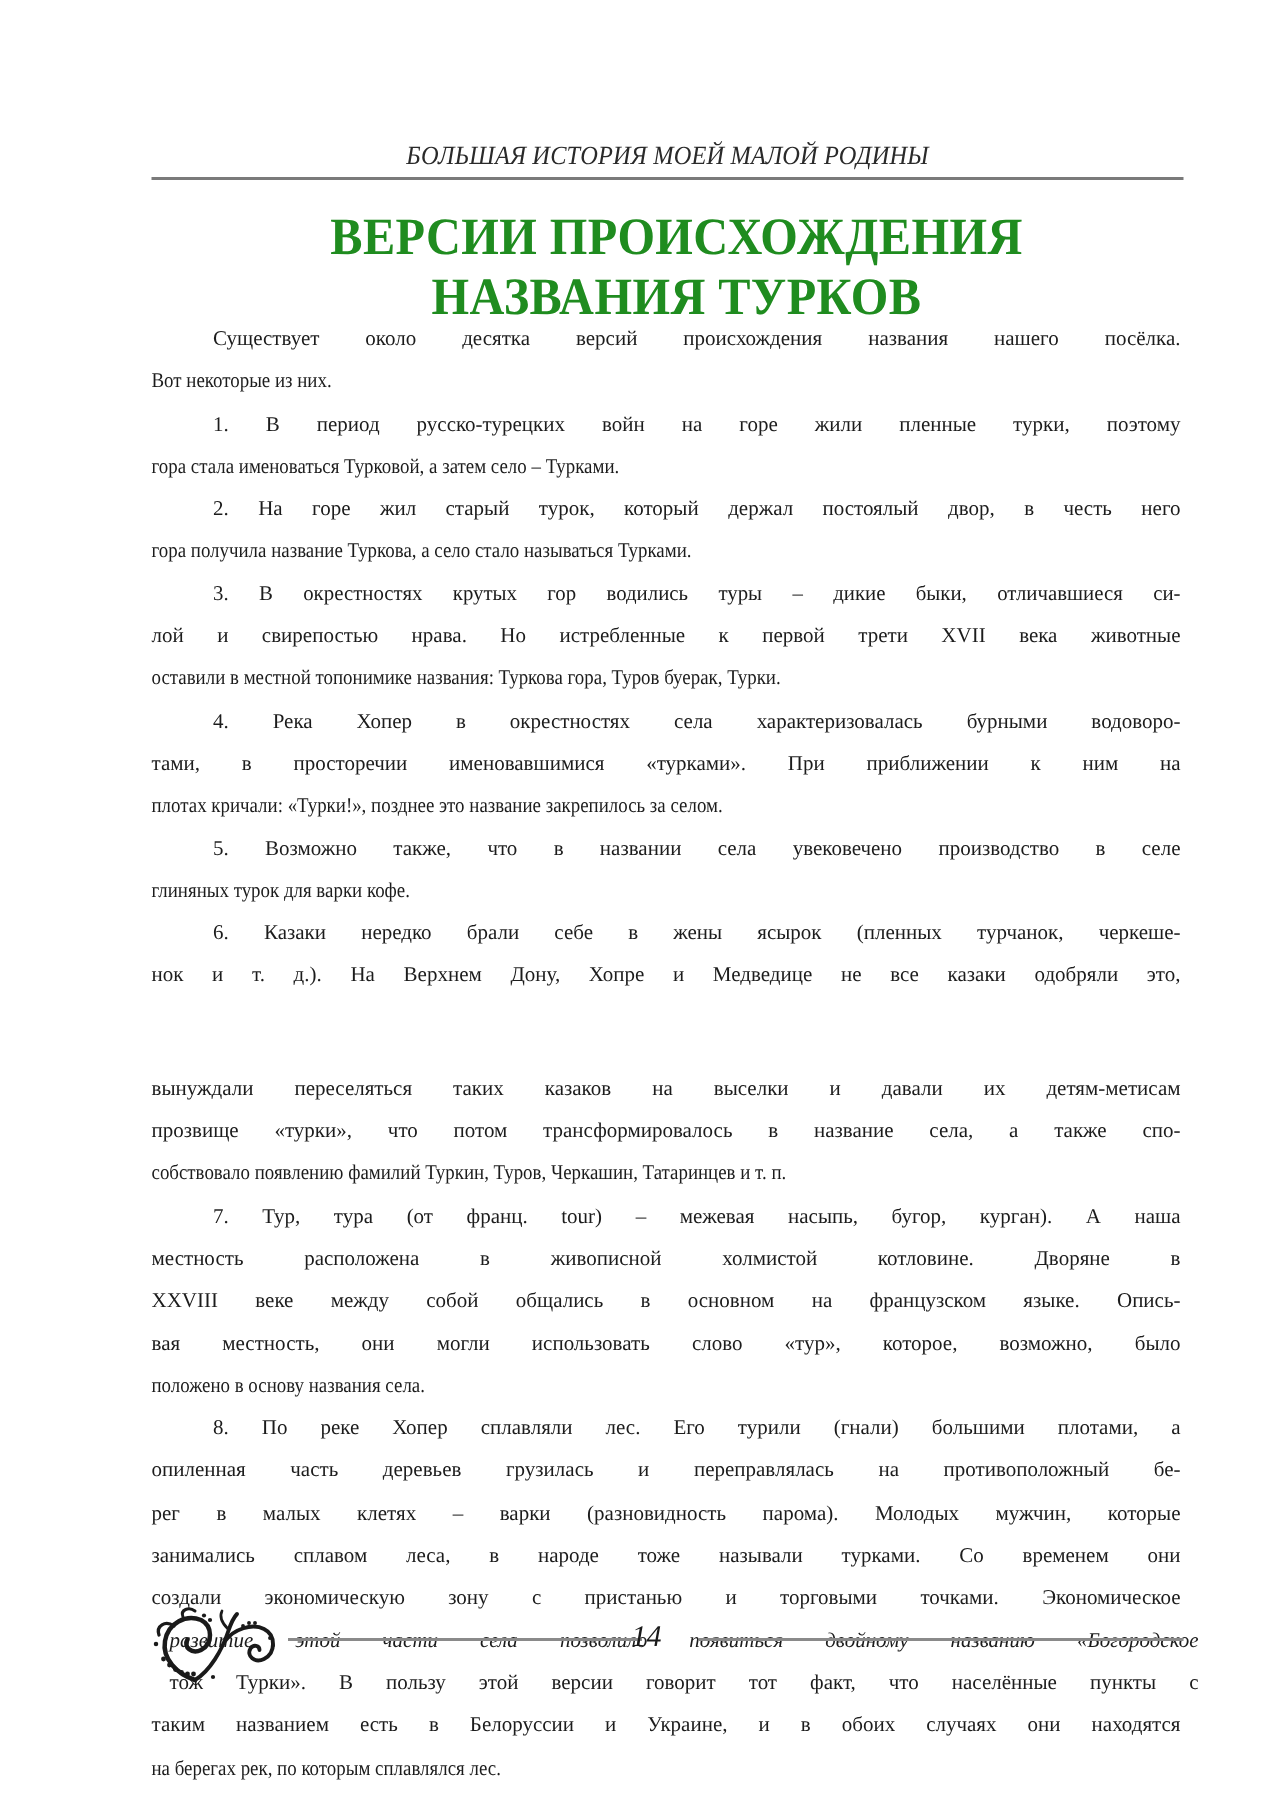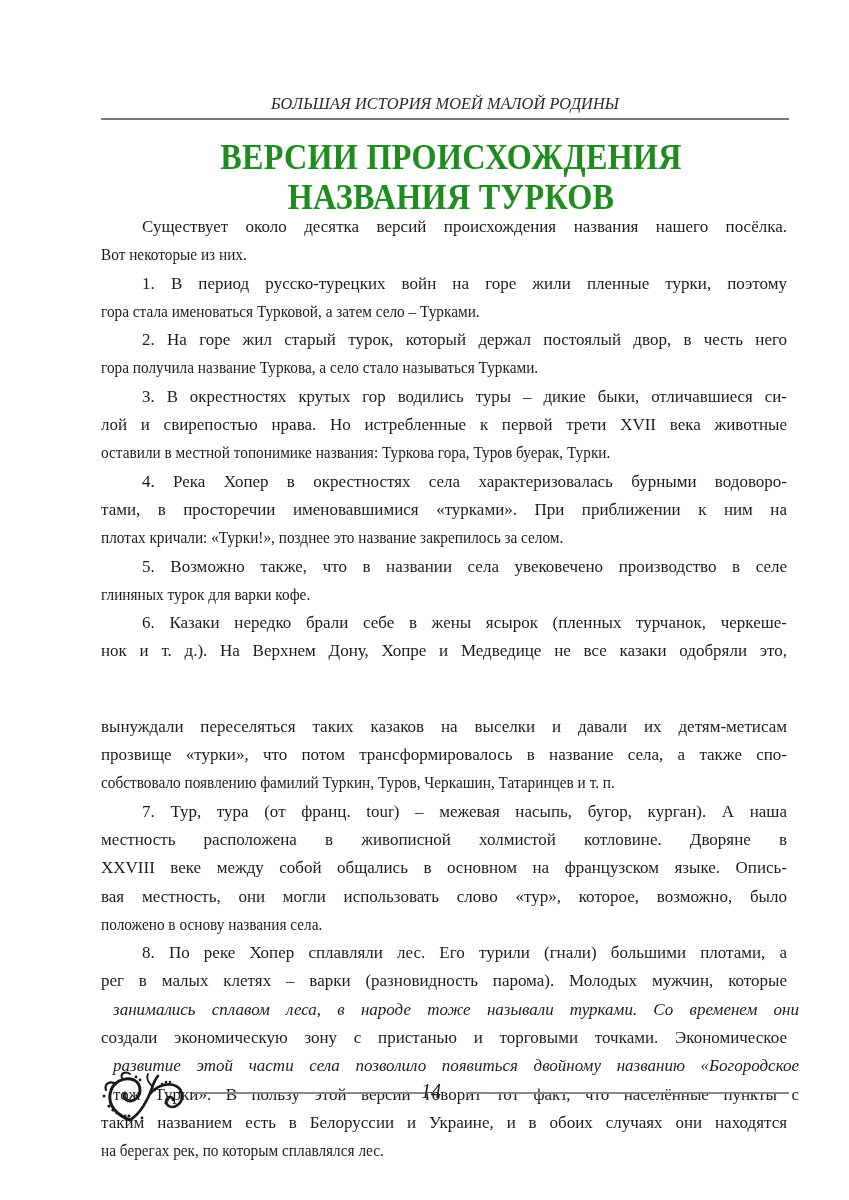--- a/index.html
+++ b/index.html
@@ -51,21 +51,21 @@
     .title .line {
       display: block;
       transform: scaleX(0.92);
       transform-origin: center;
     }
     .body-text {
       position: absolute;
       left: 101px;
       top: 213px;
       width: 686px;
-      font-size: 17px;
+      font-size: 14px;
       line-height: 28.3px;
       color: #1c1c1c;
     }
     .body-text .ln {
       display: block;
       white-space: nowrap;
       text-align: justify;
       text-align-last: justify;
       transform-origin: left center;
     }
@@ -156,22 +156,23 @@
     </div>
     <div>
       <span class="ln first" style="display: block; width: 645px; padding-left: 0px; margin-left: 41px; transform: scaleX(1); transform-origin: left center;">7. Тур, тура (от франц. tour) – межевая насыпь, бугор, курган). А наша</span>
       <span class="ln" style="display: block; width: 686px; padding-left: 0px; margin-left: 0px; transform: scaleX(1); transform-origin: left center;">местность расположена в живописной холмистой котловине. Дворяне в</span>
       <span class="ln" style="display: block; width: 686px; padding-left: 0px; margin-left: 0px; transform: scaleX(1); transform-origin: left center;">XXVIII веке между собой общались в основном на французском языке. Опись-</span>
       <span class="ln" style="display: block; width: 686px; padding-left: 0px; margin-left: 0px; transform: scaleX(1); transform-origin: left center;">вая местность, они могли использовать слово «тур», которое, возможно, было</span>
       <span class="ln last" style="display: block; width: 762.222px; padding-left: 0px; text-align-last: left; margin-left: 0px; transform: scaleX(0.9); transform-origin: left center;">положено в основу названия села.</span>
     </div>
     <div>
       <span class="ln first" style="display: block; width: 645px; padding-left: 0px; margin-left: 41px; transform: scaleX(1); transform-origin: left center;">8. По реке Хопер сплавляли лес. Его турили (гнали) большими плотами, а</span>
+      <span class="ln" style="display: block; width: 686px; padding-left: 0px; margin-left: 0px; transform: scaleX(1); transform-origin: left center;">опиленная часть деревьев грузилась и переправлялась на противоположный бе-</span>
       <span class="ln" style="display: block; width: 686px; padding-left: 0px; margin-left: 0px; transform: scaleX(1); transform-origin: left center;">рег в малых клетях – варки (разновидность парома). Молодых мужчин, которые</span>
-      <span class="ln" style="display: block; width: 686px; padding-left: 0px; margin-left: 12px; transform: scaleX(1); transform-origin: left center; font-style: italic;">занимались сплавом леса, в народе тоже называли турками. Со временем они</span>
+      <span class="ln" style="display: block; width: 686px; padding-left: 0px; margin-left: 0px; transform: scaleX(1); transform-origin: left center;">занимались сплавом леса, в народе тоже называли турками. Со временем они</span>
       <span class="ln" style="display: block; width: 686px; padding-left: 0px; margin-left: 0px; transform: scaleX(1); transform-origin: left center;">создали экономическую зону с пристанью и торговыми точками. Экономическое</span>
       <span class="ln" style="display: block; width: 686px; padding-left: 0px; margin-left: 12px; transform: scaleX(1); transform-origin: left center; font-style: italic;">развитие этой части села позволило появиться двойному названию «Богородское</span>
       <span class="ln" style="display: block; width: 686px; padding-left: 0px; margin-left: 12px; transform: scaleX(1); transform-origin: left center;">тож Турки». В пользу этой версии говорит тот факт, что населённые пункты с</span>
       <span class="ln" style="display: block; width: 686px; padding-left: 0px; margin-left: 0px; transform: scaleX(1); transform-origin: left center;">таким названием есть в Белоруссии и Украине, и в обоих случаях они находятся</span>
       <span class="ln last" style="display: block; width: 762.222px; padding-left: 0px; text-align-last: left; margin-left: 0px; transform: scaleX(0.9); transform-origin: left center;">на берегах рек, по которым сплавлялся лес.</span>
     </div>
   </div>
 
 <svg class="footer-ornament" viewBox="0 0 88 54" xmlns="http://www.w3.org/2000/svg">
   <g fill="none" stroke="#1a1a1a" stroke-linecap="round">

